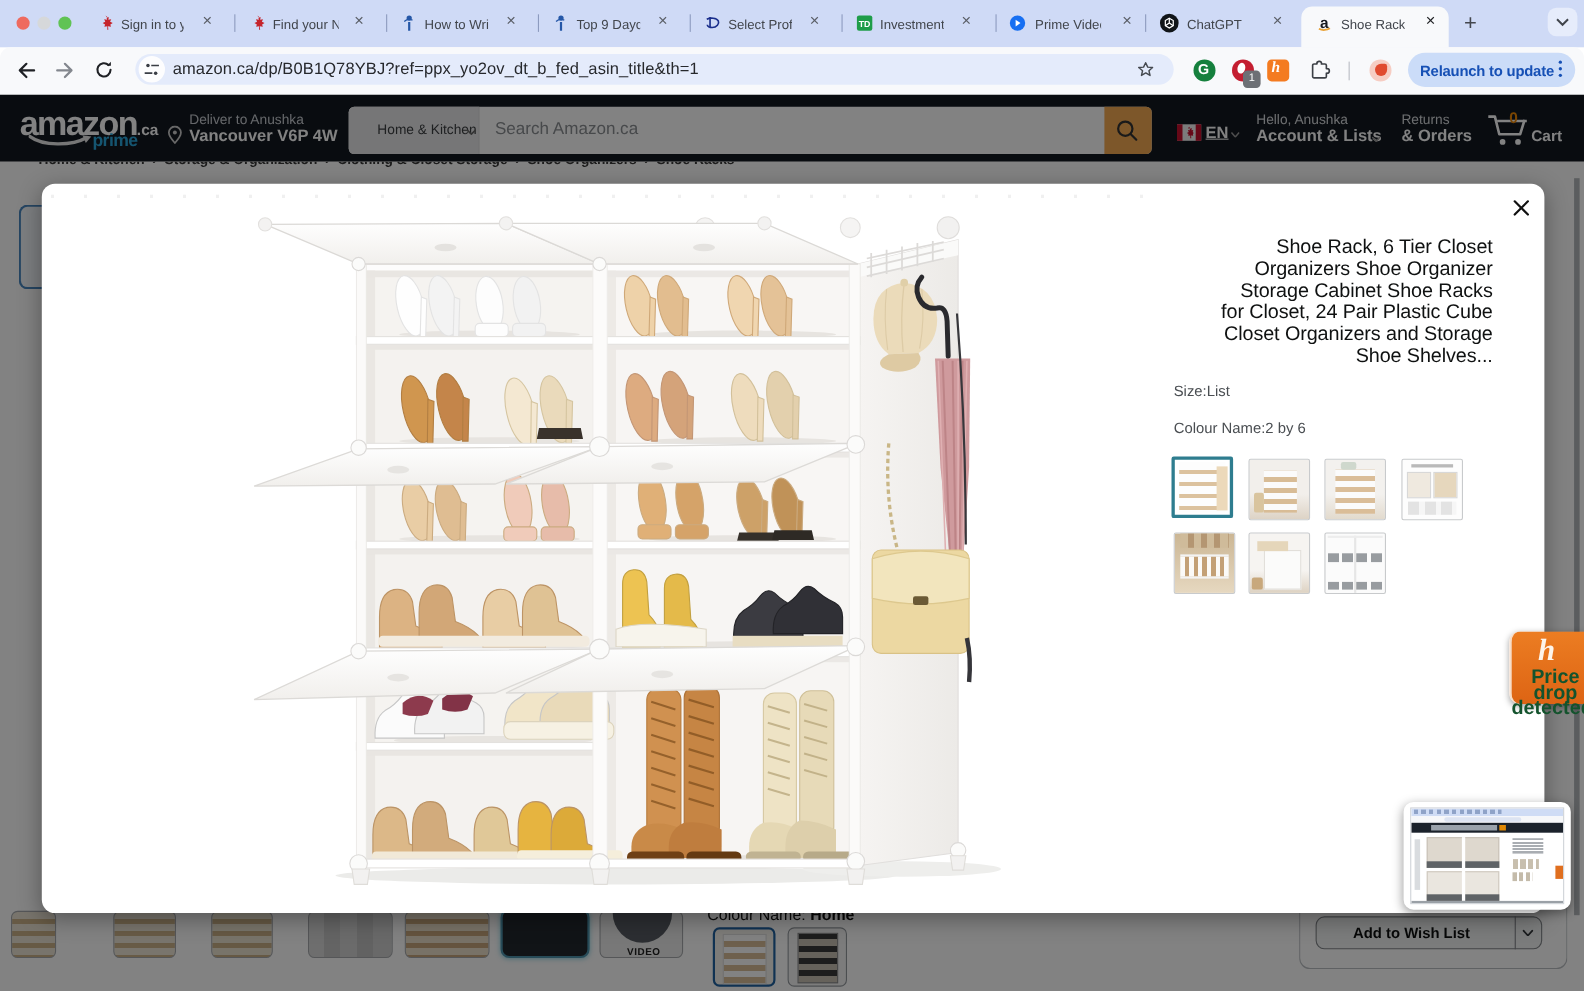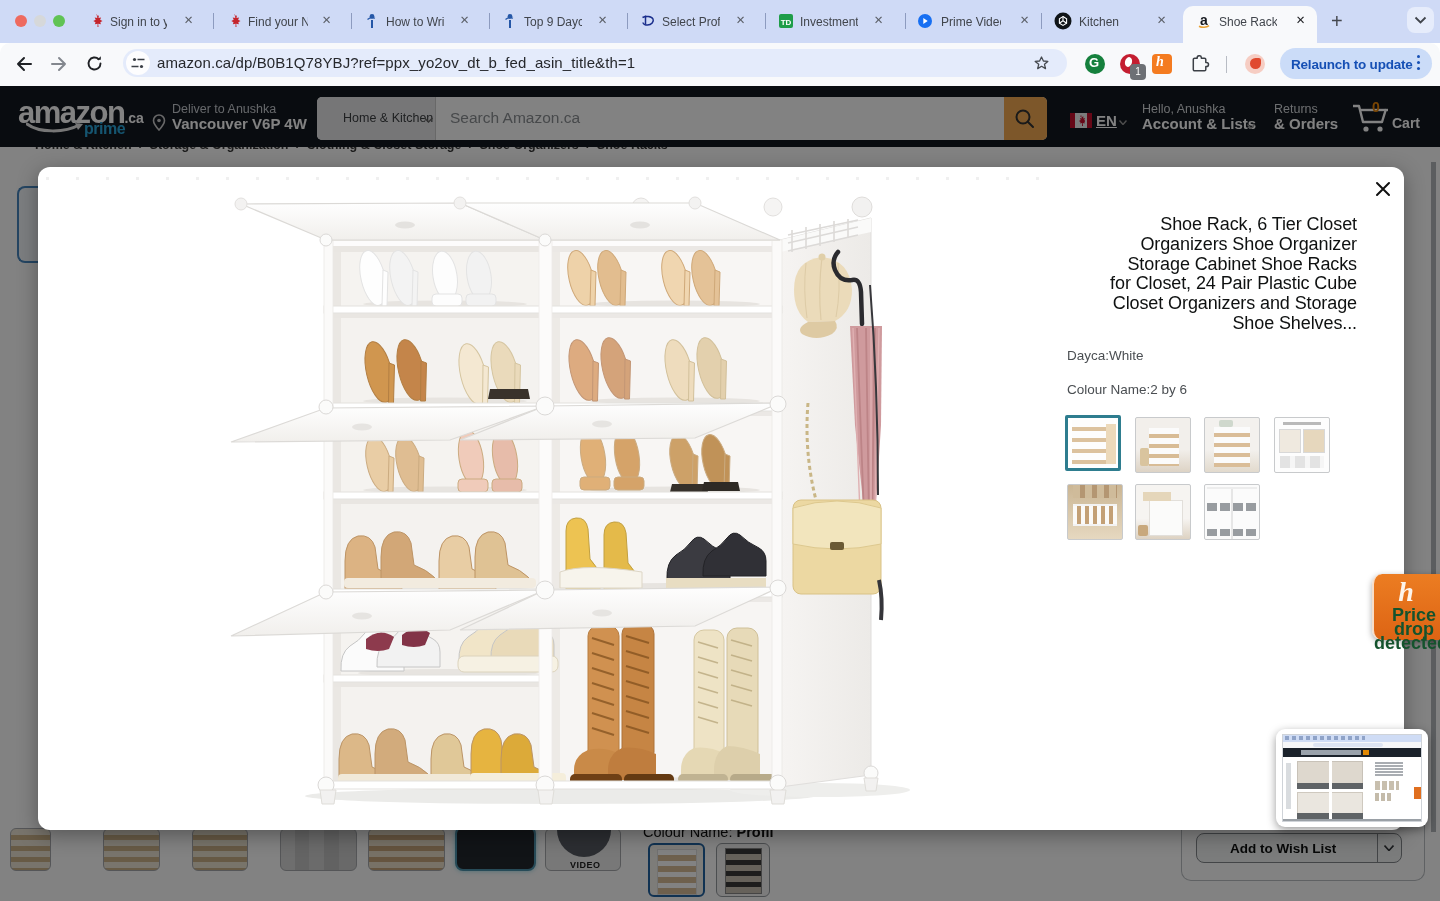--- a/index.html
+++ b/index.html
@@ -86,21 +86,21 @@
 <div class="abs tabtxt" style="left:941px;width:60px;">Prime Video</div>
 <div class="abs tabx" style="left:1018px;">✕</div>
 <div class="abs tabsep" style="left:1041px;"></div>
 <svg class="abs fav" style="left:1054px;top:12px;width:18px;height:18px;" viewBox="0 0 18 18">
     <circle cx="9" cy="9" r="8.5" fill="#101418"></circle>
     <g stroke="#fff" stroke-width="1.1" fill="none">
       <path d="M9 4.6l3.6 2.1v4.6L9 13.4 5.4 11.3V6.7z"></path>
       <path d="M9 4.6v4.2M12.6 11.3L9 8.8M5.4 11.3L9 8.8"></path>
     </g>
   </svg>
-<div class="abs tabtxt" style="left:1079px;width:52px;">Kitchen</div>
+<div class="abs tabtxt" style="left:1079px;width:52px;">ChatGPT</div>
 <div class="abs tabx" style="left:1155px;">✕</div>
 <div class="abs" id="activetab"></div>
 <svg class="abs fav" style="left:1196px;" viewBox="0 0 16 16">
     <text x="8" y="12" font-size="14" font-weight="bold" fill="#16191f" text-anchor="middle" font-family="Liberation Sans">a</text>
     <path d="M3 13.2c3 1.6 7.5 1.4 10-.5" stroke="#e8a033" stroke-width="1.6" fill="none"></path>
   </svg>
 <div class="abs tabtxt" style="left:1219px;width:58px;">Shoe Rack,</div>
 <div class="abs tabx" style="left:1294px;color:#202124;">✕</div>
 <div class="abs" style="left:1331px;top:10px;font-size:20px;color:#44474e;font-weight:400;">+</div>
 <div class="abs" style="left:1407px;top:7px;width:27px;height:26px;border-radius:8px;background:#e6ecfb;"></div>
@@ -218,41 +218,41 @@
   <div class="abs" style="left:10px;top:742px;width:41px;height:43px;border:1px solid #a7aaad;border-radius:6px;background:repeating-linear-gradient(#ece4d4 0 6px,#cbb088 6px 11px);"></div>
   <div class="abs" style="left:103px;top:742px;width:57px;height:43px;border:1px solid #a7aaad;border-radius:6px;background:repeating-linear-gradient(#eee6d6 0 6px,#cdb28a 6px 11px);"></div>
   <div class="abs" style="left:192px;top:742px;width:56px;height:43px;border:1px solid #a7aaad;border-radius:6px;background:repeating-linear-gradient(#ebe3d1 0 6px,#c9ae86 6px 11px);"></div>
   <div class="abs" style="left:280px;top:742px;width:77px;height:43px;border:1px solid #a7aaad;border-radius:6px;background:linear-gradient(90deg,#d8d8d8 0 18%,#c4c4c4 18% 38%,#d2d2d2 38% 58%,#c0c0c0 58% 78%,#cecece 78%);"></div>
   <div class="abs" style="left:368px;top:742px;width:77px;height:43px;border:1px solid #a7aaad;border-radius:6px;background:repeating-linear-gradient(#ece0ca 0 6px,#c7a67c 6px 11px);"></div>
   <div class="abs" style="left:455px;top:740px;width:81px;height:45px;border:2px solid #4e93ac;border-radius:8px;background:#23282e;box-shadow:0 0 5px rgba(120,200,220,.8);"></div>
   <div class="abs" style="left:545px;top:742px;width:76px;height:43px;border:1px solid #a7aaad;border-radius:6px;background:#ececec;overflow:hidden;">
       <div class="abs" style="left:11px;top:-26px;width:54px;height:54px;border-radius:50%;background:#565b62;"></div>
     </div>
   <div class="abs" style="left:570px;top:774px;font-size:9px;font-weight:bold;color:#222;letter-spacing:0.5px;">VIDEO</div>
-  <div class="abs" style="left:643px;top:738px;font-size:14.5px;color:#111;">Colour Name: <b>Profil</b></div>
+  <div class="abs" style="left:643px;top:738px;font-size:14.5px;color:#111;">Colour Name: <b>Home</b></div>
   <div class="abs" style="left:648px;top:757px;width:57px;height:54px;border:2px solid #2162a1;border-radius:6px;background:#f6f3ee;overflow:hidden;">
       <div class="abs" style="left:7px;top:4px;width:40px;height:46px;background:repeating-linear-gradient(#fff 0 5px,#d7bd98 5px 11px);border:1px solid #ddd;"></div>
     </div>
   <div class="abs" style="left:716px;top:757px;width:54px;height:54px;border:1px solid #94999e;border-radius:6px;background:#f4f4f4;overflow:hidden;">
       <div class="abs" style="left:8px;top:4px;width:37px;height:46px;background:repeating-linear-gradient(#3a3a3a 0 5px,#c8c0b2 5px 11px);border:1px solid #888;"></div>
     </div>
 
   <div class="abs" style="left:1196px;top:747px;width:206px;height:30px;border:1px solid #83878b;border-radius:8px;background:#f2f4f4;"></div>
   <div class="abs" style="left:1377px;top:747px;width:1px;height:30px;background:#83878b;"></div>
   <div class="abs" style="left:1230px;top:755px;font-size:13.5px;color:#0f1111;font-weight:bold;">Add to Wish List</div>
   <svg class="abs" style="left:1384px;top:759px;width:10px;height:6px;" viewBox="0 0 10 6">
       <path d="M0.5 0.5l4.5 5 4.5-5" stroke="#33373b" stroke-width="1.6" fill="none"></path>
     </svg>
   <div class="abs" style="left:1181px;top:700px;width:244px;height:95px;border:1px solid #babec2;border-radius:0 0 10px 10px;border-top:none;"></div>
   <div class="abs" id="overlay"></div>
 </div>
 
 <div class="abs" id="modal">
   <div class="abs" id="mtitle">Shoe Rack, 6 Tier Closet<br>Organizers Shoe Organizer<br>Storage Cabinet Shoe Racks<br>for Closet, 24 Pair Plastic Cube<br>Closet Organizers and Storage<br>Shoe Shelves...</div>
-  <div class="abs mlabel" style="left:1029px;top:181px;">Dayca:White</div>
+  <div class="abs mlabel" style="left:1029px;top:181px;">Size:List</div>
   <div class="abs mlabel" style="left:1029px;top:215px;">Colour Name:2 by 6</div>
 
   <div class="abs" style="left:8px;top:10px;width:1000px;height:3px;background:repeating-linear-gradient(90deg,#f0f0f0 0 3px,#fff 3px 30px);"></div>
 
   <svg class="abs" style="left:182px;top:23px;width:730px;height:620px;" viewBox="0 0 730 620">
     <defs>
       <linearGradient id="lidg" x1="0" y1="0" x2="0" y2="1">
           <stop offset="0" stop-color="#fefefe"></stop>
           <stop offset="1" stop-color="#f1efec"></stop>
         </linearGradient>

